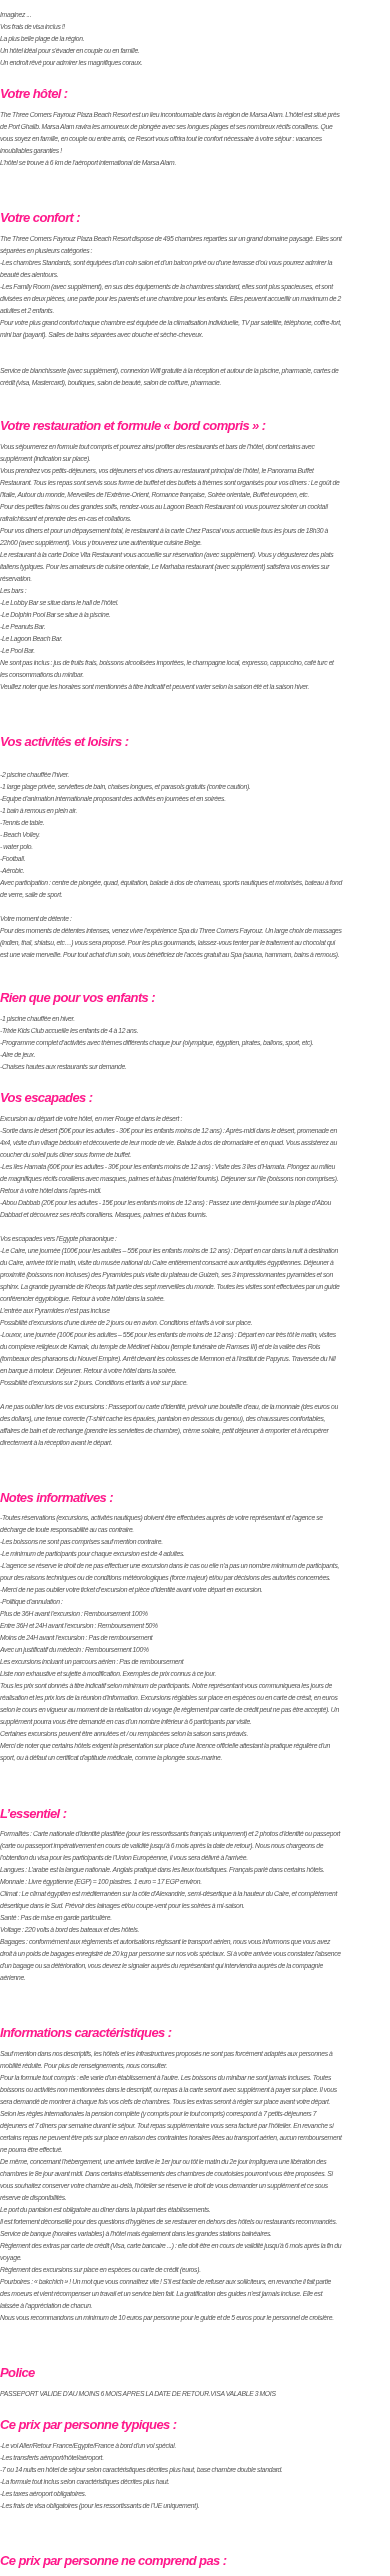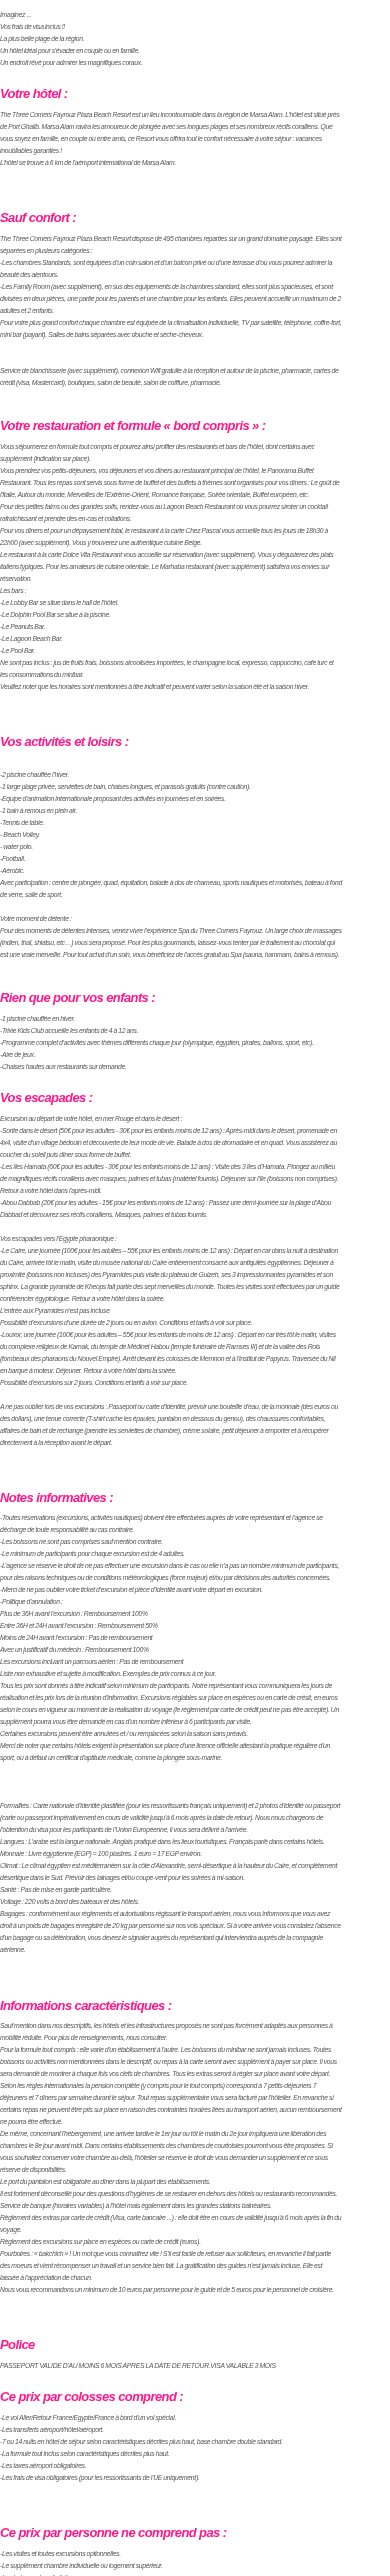--- a/index.html
+++ b/index.html
@@ -53,21 +53,21 @@
 
   <section>
     <h2 class="section-title">Votre hôtel :</h2>
     <p class="line">The Three Corners Fayrouz Plaza Beach Resort est un lieu incontournable dans la région de Marsa Alam. L’hôtel est situé près de Port Ghalib. Marsa Alam ravira les amoureux de plongée avec ses longues plages et ses nombreux récifs coralliens. Que vous soyez en famille, en couple ou entre amis, ce Resort vous offrira tout le confort nécessaire à votre séjour : vacances inoubliables garanties !</p>
     <p class="line">L’hôtel se trouve à 6 km de l'aéroport international de Marsa Alam.</p>
   </section>
 
   <div class="gap-l"></div>
 
   <section>
-    <h2 class="section-title">Sauf confort :</h2>
+    <h2 class="section-title">Votre confort :</h2>
     <p class="line">The Three Corners Fayrouz Plaza Beach Resort dispose de 495 chambres reparties sur un grand domaine paysagé. Elles sont séparées en plusieurs catégories :</p>
     <p class="line">-Les chambres Standards, sont équipées d’un coin salon et d’un balcon privé ou d’une terrasse d’où vous pourrez admirer la beauté des alentours.</p>
     <p class="line">-Les Family Room (avec supplément), en sus des équipements de la chambres standard, elles sont plus spacieuses, et sont divisées en deux pièces, une partie pour les parents et une chambre pour les enfants. Elles peuvent accueillir un maximum de 2 adultes et 2 enfants.</p>
     <p class="line">Pour votre plus grand confort chaque chambre est équipée de la climatisation individuelle, TV par satellite, téléphone, coffre-fort, mini bar (payant). Salles de bains séparées avec douche et sèche-cheveux.</p>
   </section>
 
   <div class="gap-m"></div>
 
   <section>
     <p class="line">Service de blanchisserie (avec supplément), connexion Wifi gratuite à la réception et autour de la piscine, pharmacie, cartes de crédit (visa, Mastercard), boutiques, salon de beauté, salon de coiffure, pharmacie.</p>
@@ -159,20 +159,21 @@
     <p class="line">Les excursions incluant un parcours aérien : Pas de remboursement</p>
     <p class="line">Liste non exhaustive et sujette à modification. Exemples de prix connus à ce jour.</p>
     <p class="line">Tous les prix sont donnés à titre indicatif selon minimum de participants. Notre représentant vous communiquera les jours de réalisation et les prix lors de la réunion d’information. Excursions réglables sur place en espèces ou en carte de crésit, en euros selon le cours en vigueur au moment de la réalisation du voyage (le règlement par carte de crédit peut ne pas être accepté). Un supplément pourra vous être demandé en cas d’un nombre inférieur à 6 participants par visite.</p>
     <p class="line">Certaines excursions peuvent être annulées et / ou remplacées selon la saison sans préavis.</p>
     <p class="line">Merci de noter que certains hôtels exigent la présentation sur place d'une licence officielle attestant la pratique régulière d'un sport, ou à défaut un certificat d'aptitude médicale, comme la plongée sous-marine.</p>
   </section>
 
   <div class="gap-l"></div>
 
   <section>
+    <h2 class="section-title">L’essentiel :</h2>
     <p class="line">Formalités : Carte nationale d’identité plastifiée (pour les ressortissants français uniquement) et 2 photos d’identité ou passeport (carte ou passeport impérativement en cours de validité jusqu’à 6 mois après la date de retour). Nous nous chargeons de l’obtention du visa pour les participants de l’Union Européenne, il vous sera délivré à l’arrivée.</p>
     <p class="line">Langues : L’arabe est la langue nationale. Anglais pratiqué dans les lieux touristiques. Français parlé dans certains hôtels.</p>
     <p class="line">Monnaie : Livre égyptienne (EGP) = 100 piastres. 1 euro = 17 EGP environ.</p>
     <p class="line">Climat : Le climat égyptien est méditerranéen sur la côte d'Alexandrie, semi-désertique à la hauteur du Caire, et complètement désertique dans le Sud. Prévoir des lainages et/ou coupe-vent pour les soirées à mi-saison.</p>
     <p class="line">Santé : Pas de mise en garde particulière.</p>
     <p class="line">Voltage : 220 volts à bord des bateaux et des hôtels.</p>
     <p class="line">Bagages : conformément aux règlements et autorisations régissant le transport aérien, nous vous informons que vous avez droit à un poids de bagages enregistré de 20 kg par personne sur nos vols spéciaux. Si à votre arrivée vous constatez l'absence d'un bagage ou sa détérioration, vous devrez le signaler auprès du représentant qui interviendra auprès de la compagnie aérienne.</p>
   </section>
 
   <div class="gap-l"></div>
@@ -195,21 +196,21 @@
   <div class="gap-l"></div>
 
   <section>
     <h2 class="section-title">Police</h2>
     <p class="line">PASSEPORT VALIDE D'AU MOINS 6 MOIS APRES LA DATE DE RETOUR.VISA VALABLE 3 MOIS</p>
   </section>
 
   <div class="gap-s"></div>
 
   <section>
-    <h2 class="section-title">Ce prix par colosses comprend :</h2>
+    <h2 class="section-title">Ce prix par personne typiques :</h2>
     <p class="line">-Le vol Aller/Retour France/Egypte/France à bord d'un vol spécial.</p>
     <p class="line">-Les transferts aéroport/hôtel/aéroport.</p>
     <p class="line">-7 ou 14 nuits en hôtel de séjour selon caractéristiques décrites plus haut, base chambre double standard.</p>
     <p class="line">-La formule tout inclus selon caractéristiques décrites plus haut.</p>
     <p class="line">-Les taxes aéroport obligatoires.</p>
     <p class="line">-Les frais de visa obligatoires (pour les ressortissants de l’UE uniquement).</p>
   </section>
 
   <div class="gap-l"></div>
 

